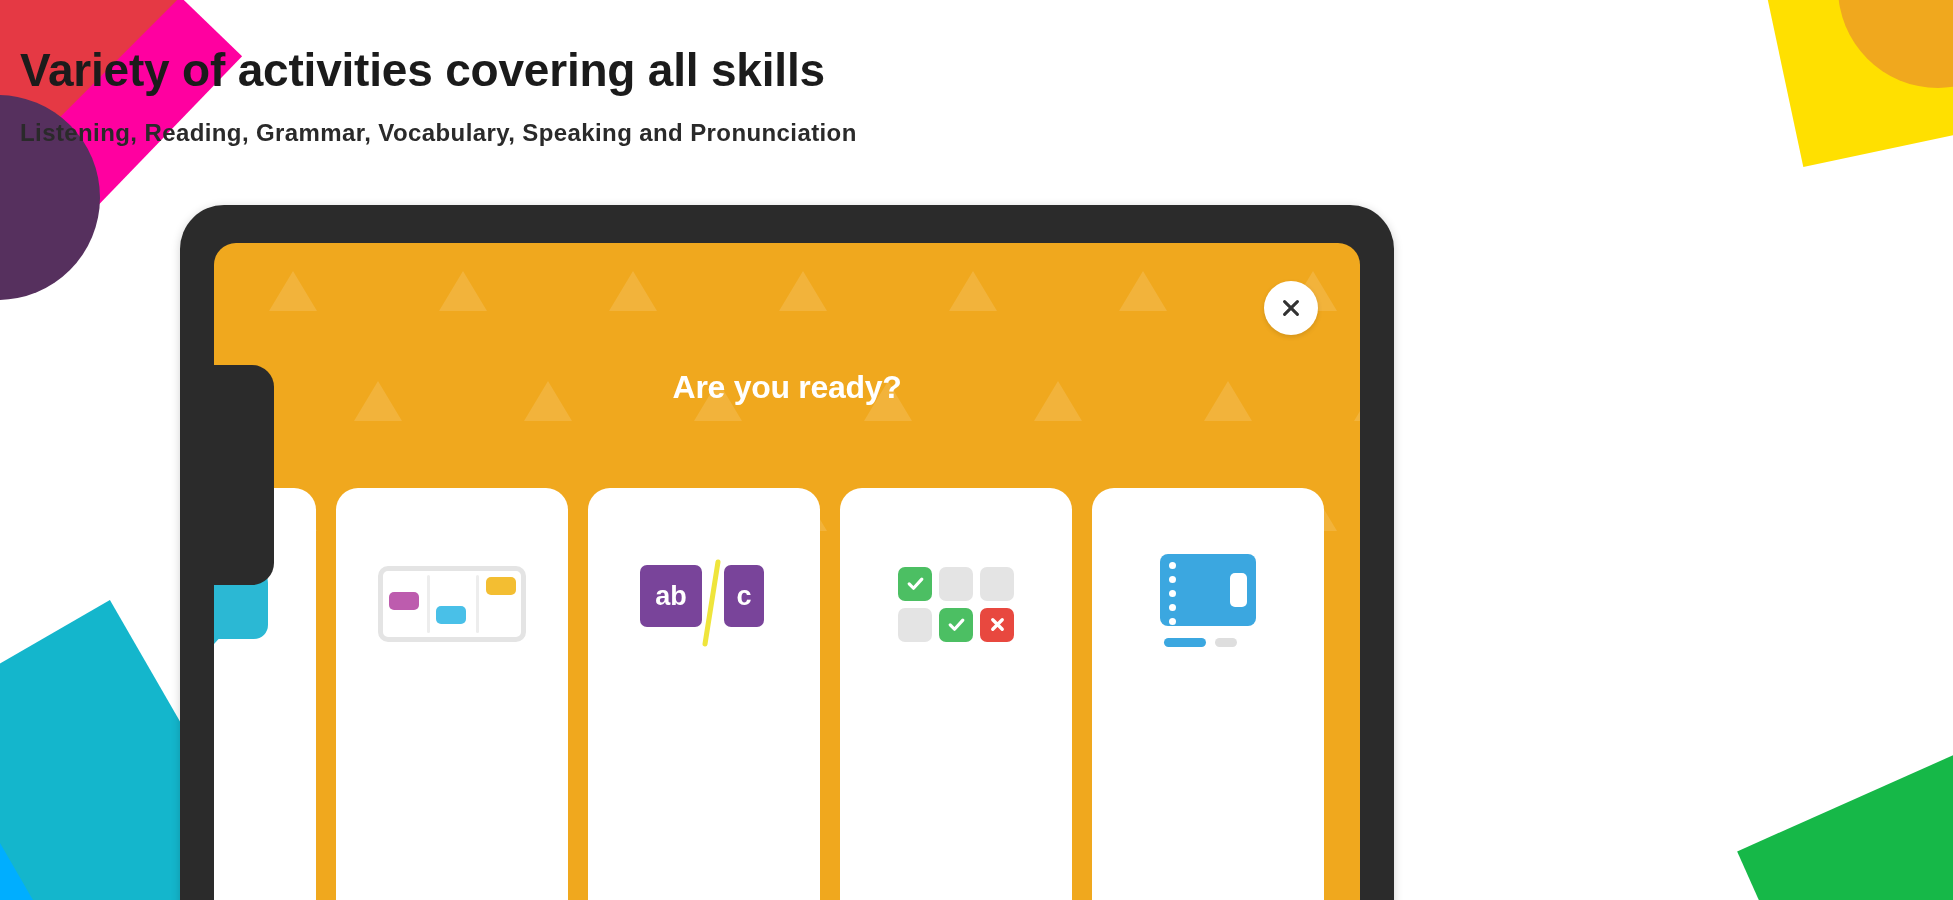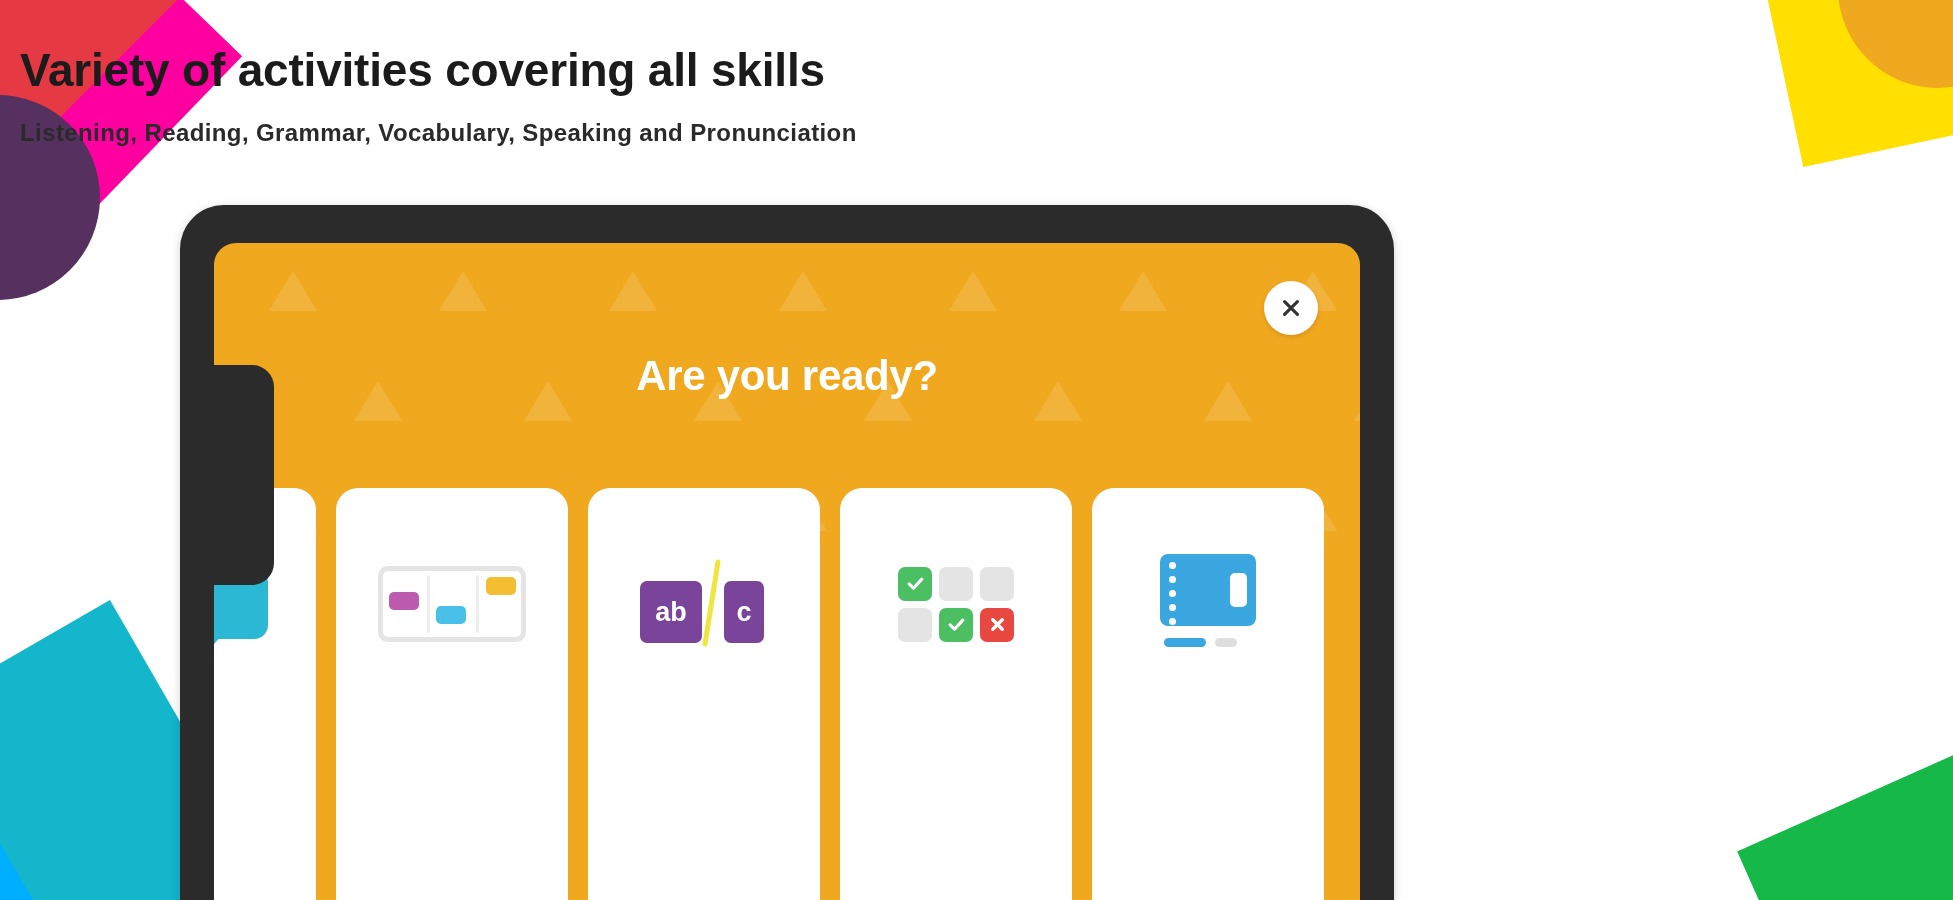--- a/index.html
+++ b/index.html
@@ -65,22 +65,22 @@
   .tri-pattern{ position:absolute; inset:0; z-index:0; }
   .tri{
     position:absolute; width:0; height:0;
     border-left:24px solid transparent;
     border-right:24px solid transparent;
     border-bottom:40px solid rgba(255,255,255,0.13);
   }
 
   
   .modal-title{
-    position:absolute; left:0; right:0; top:109px; text-align:center;
-    font-size:42px; font-weight:700; color:#ffffff; z-index:3;
+    position:absolute; left:0; right:0; top:126px; text-align:center;
+    font-size:32px; font-weight:700; color:#ffffff; z-index:3;
     letter-spacing:-0.3px;
   }
   .close-button{
     position:absolute; right:42px; top:38px; width:54px; height:54px;
     background:#ffffff; border-radius:50%; z-index:5;
     display:flex; align-items:center; justify-content:center;
     box-shadow:0 2px 5px rgba(0,0,0,.12); border:none; cursor:pointer;
   }
   .close-button svg{ width:22px; height:22px; }
 
@@ -123,21 +123,21 @@
   .ic-board .divider{ position:absolute; top:4px; bottom:4px; width:3px;
      background:#ededed; border-radius:2px; }
   .ic-board .d1{ left:44px; } .ic-board .d2{ left:93px; }
   .ic-board .blk{ position:absolute; border-radius:5px; }
   .ic-board .b-purple{ left:6px; top:21px; width:30px; height:18px; background:#BD5CAE; }
   .ic-board .b-blue{ left:53px; top:35px; width:30px; height:18px; background:#49C0E8; }
   .ic-board .b-yellow{ left:103px; top:6px; width:30px; height:18px; background:#F3BE32; }
 
   
   .ic-abc{ position:relative; width:128px; height:78px; display:flex;
-     align-items:flex-end; }
+     align-items:flex-start; }
   .ic-abc .tile{ background:#79449A; border-radius:7px; color:#fff;
      font-weight:700; display:flex; align-items:center; justify-content:center;
      font-size:27px; }
   .ic-abc .t-ab{ width:62px; height:62px; }
   .ic-abc .t-c{ width:40px; height:62px; margin-left:22px; }
   .ic-abc .slash{ position:absolute; left:69px; top:-6px; width:5px; height:88px;
      background:#EFE53C; border-radius:3px; transform:rotate(9deg); }
 
   
   .ic-grid{ display:grid; grid-template-columns:repeat(3,34px);

